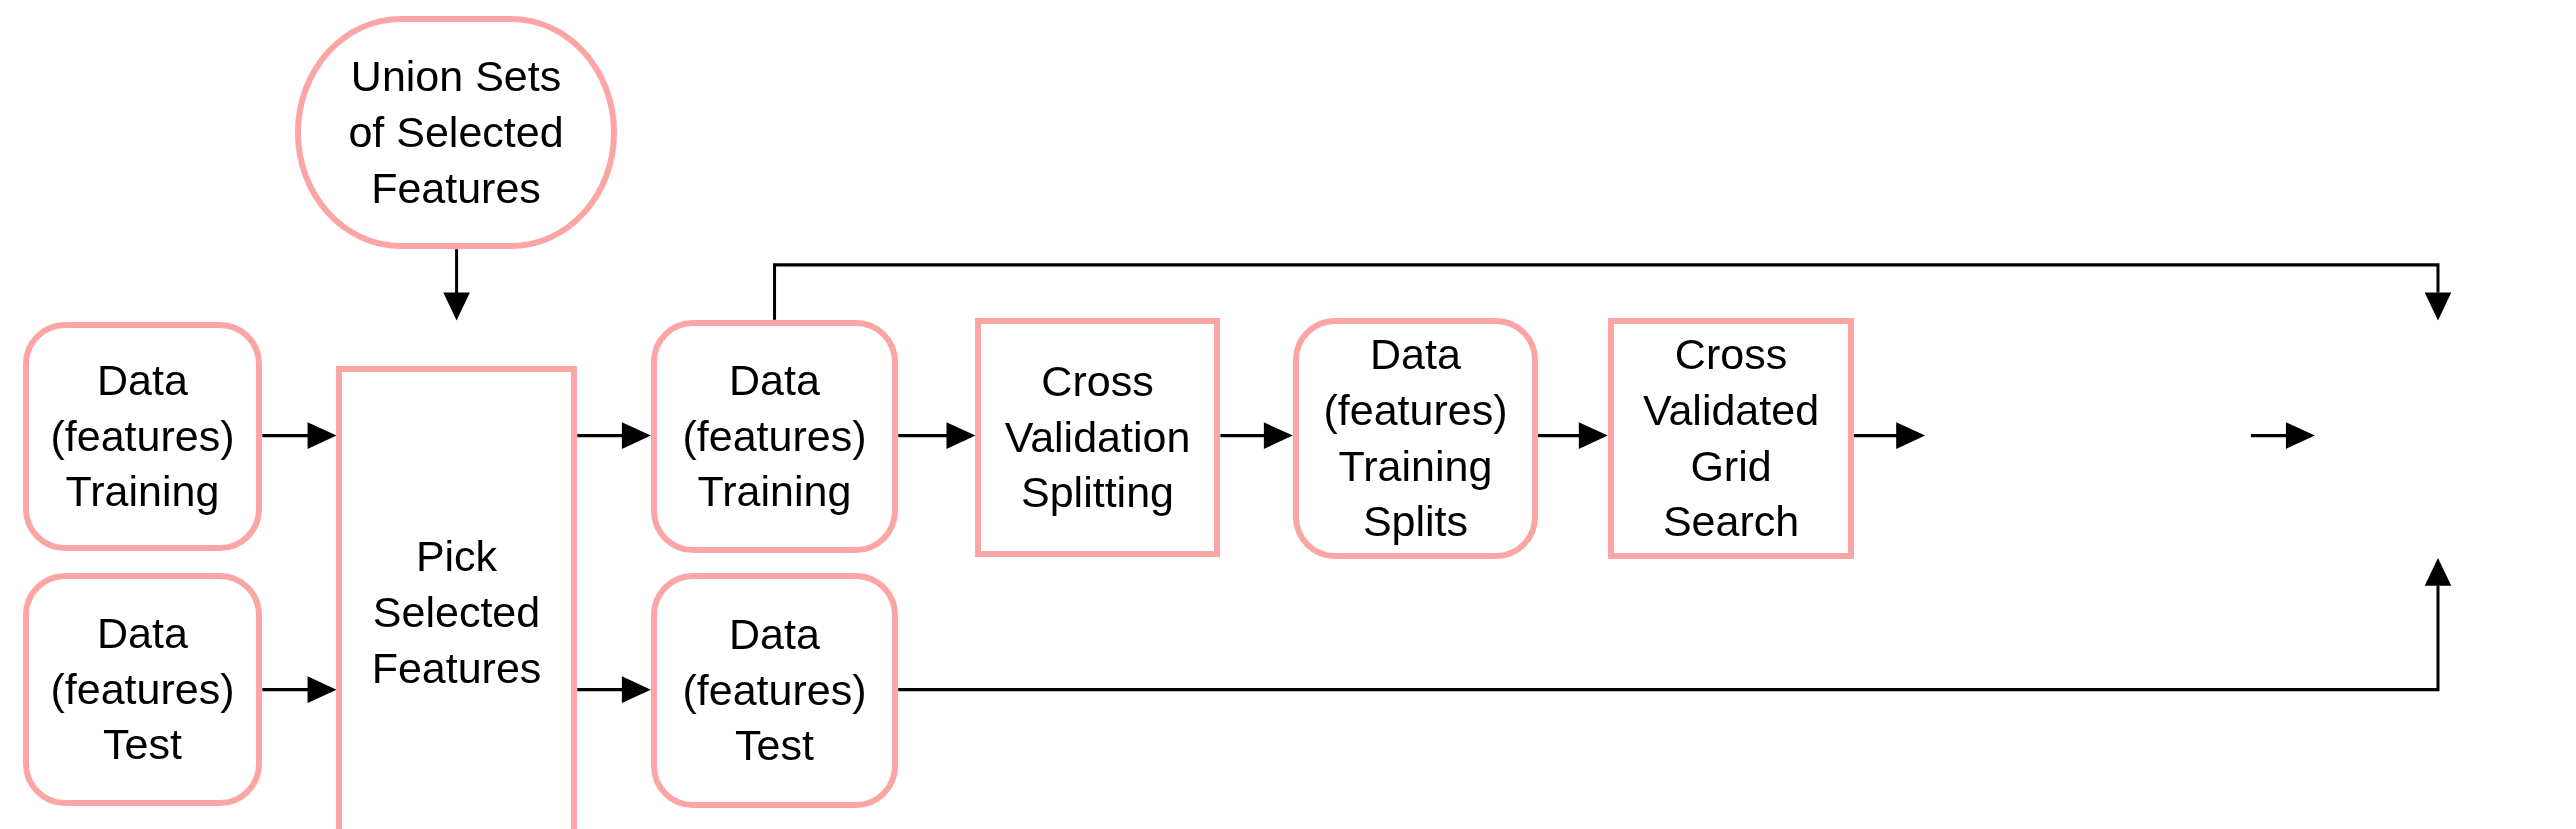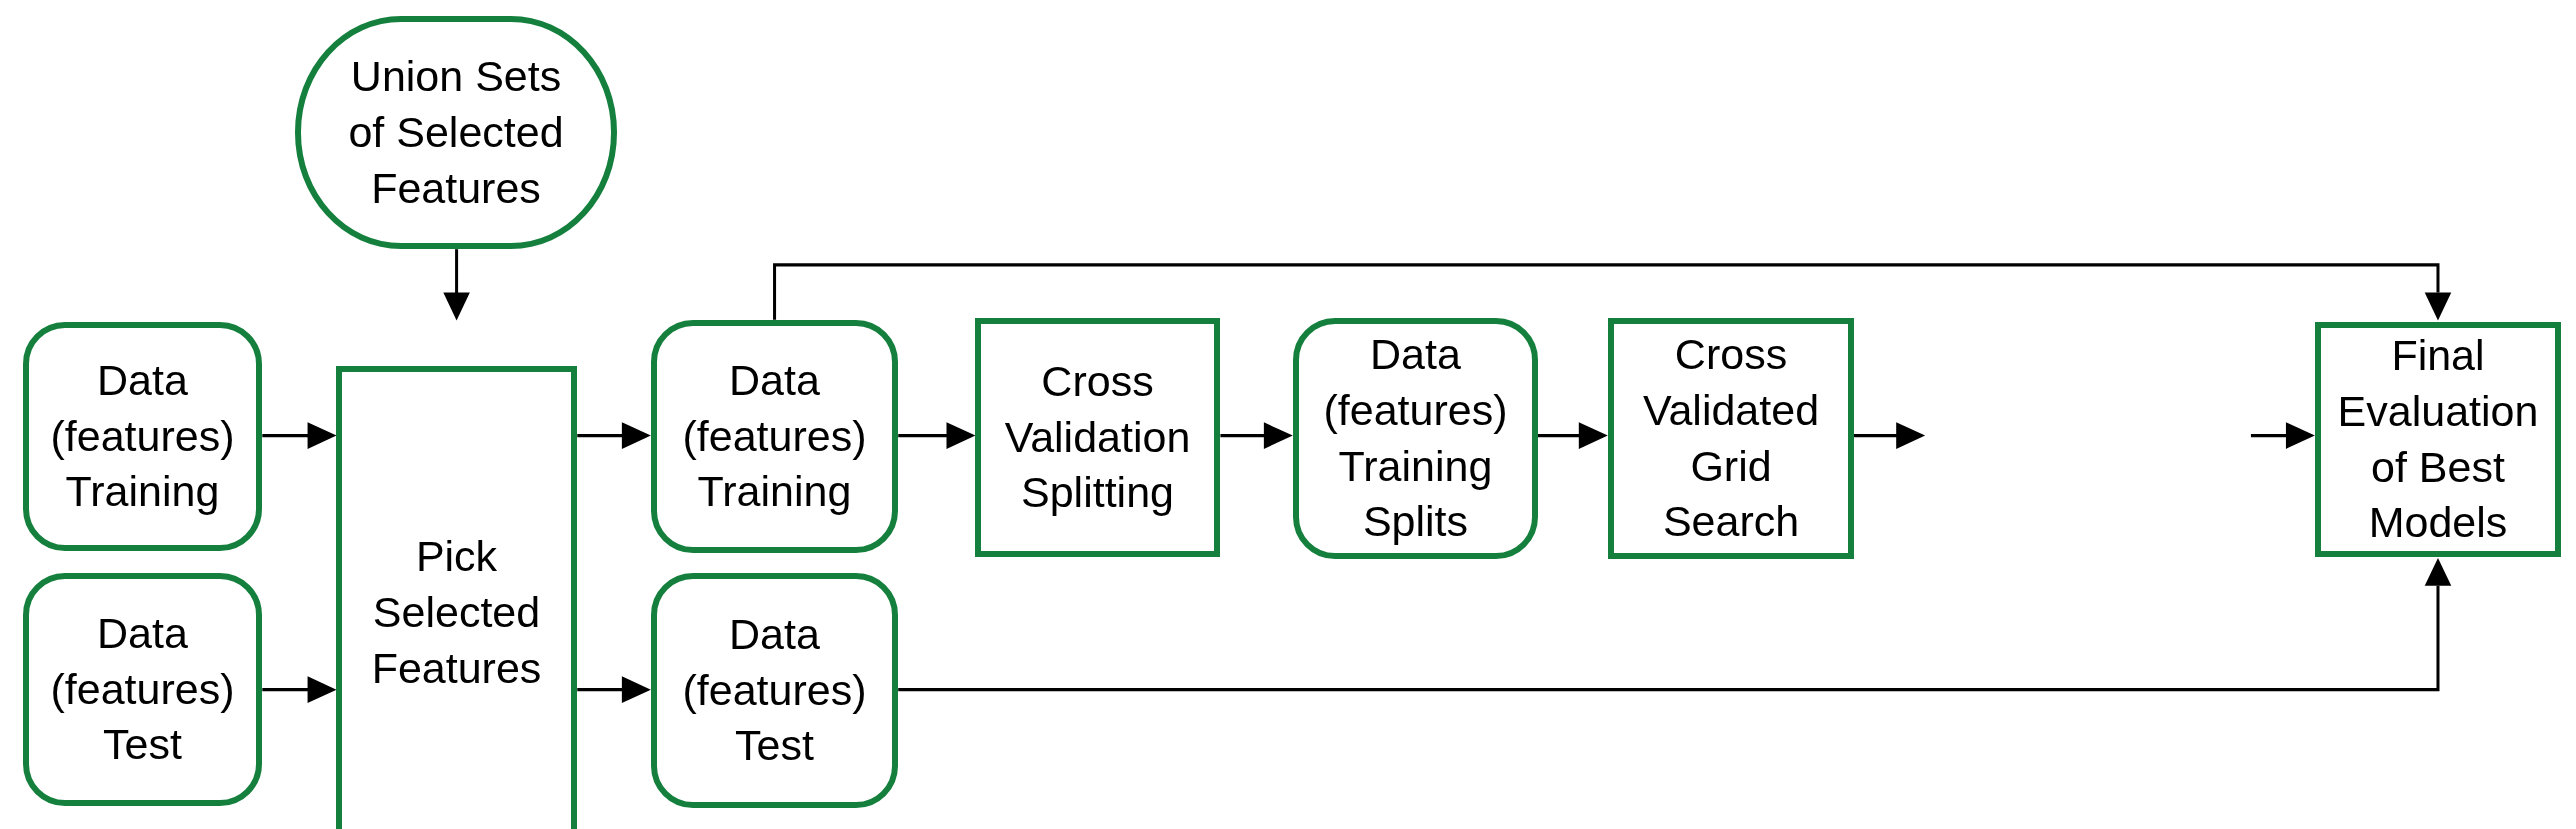--- a/index.html
+++ b/index.html
@@ -20,21 +20,21 @@
   .edges {
     position: absolute;
     left: 0;
     top: 0;
     width: 2576px;
     height: 829px;
   }
   .node {
     position: absolute;
     box-sizing: border-box;
-    border: 6px solid #15803d;
+    border: 6px solid #fca5a5;
     background: #ffffff;
     display: flex;
     align-items: center;
     justify-content: center;
     text-align: center;
     color: #000000;
     font-size: 43px;
     line-height: 1.3;
   }
   .node .lbl {
@@ -143,21 +143,15 @@
   </div>
 
   <div class="node rect" style="left:1608px; top:318px; width:246px; height:241px;">
     <span class="lbl">Cross
 Validated
 Grid
 Search</span>
   </div>
 
 
-  <div class="node rect" style="left:2315px; top:322px; width:246px; height:235px;">
-    <span class="lbl">Final
-Evaluation
-of Best
-Models</span>
-  </div>
 
 </div>
 
 
 </body></html>

